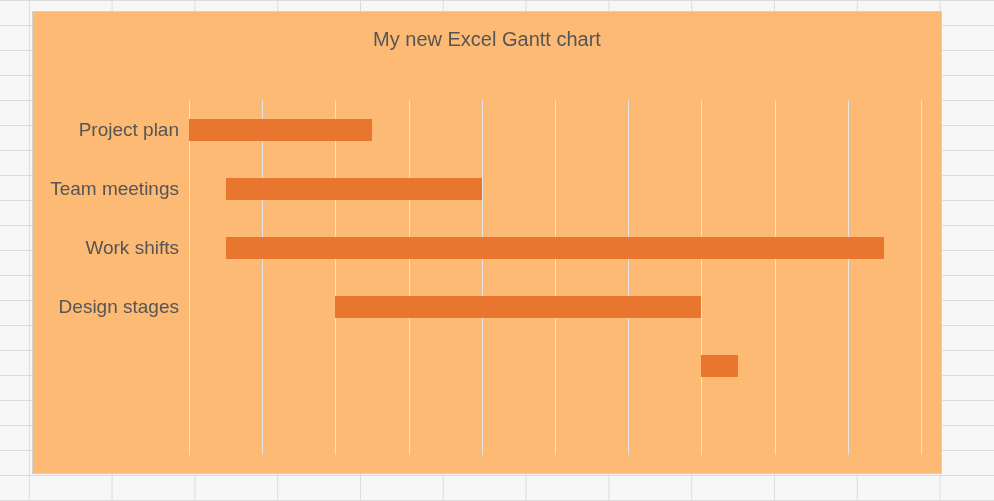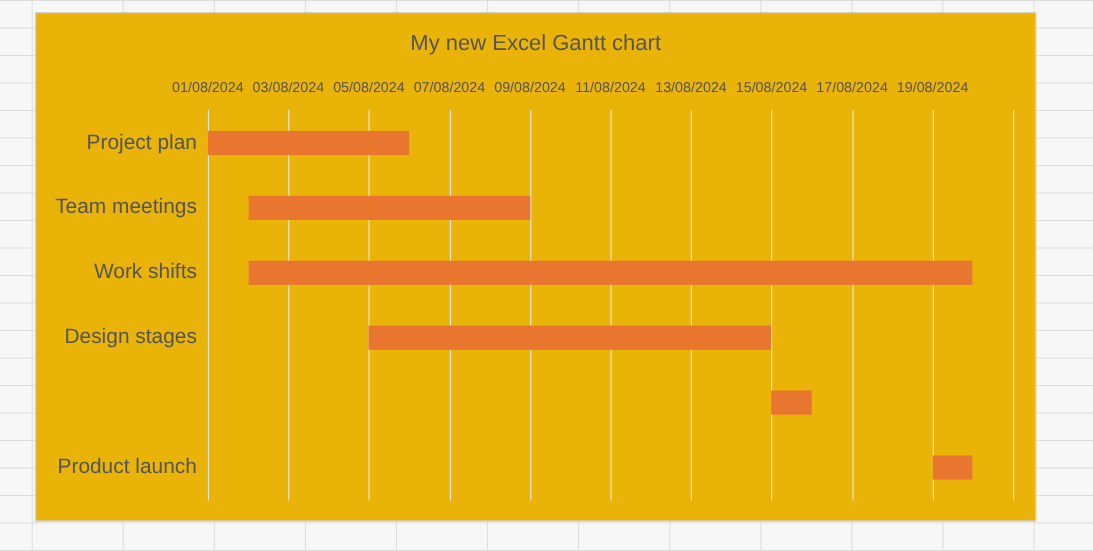--- a/index.html
+++ b/index.html
@@ -21,21 +21,21 @@
       linear-gradient(to bottom, #dcdcdc 1px, transparent 1px);
     background-size: 82.8px 25px;
     background-position: -54px 0;
   }
   .chart {
     position: absolute;
     left: 32px;
     top: 11px;
     width: 910px;
     height: 463px;
-    background: #eab308;
+    background: #fdba74;
     border: 1px solid #d0d0d0;
   }
   .title {
     text-align: center;
     font-size: 20px;
     color: #555;
     margin-top: 16px;
   }
   .axis-dates {
     position: absolute;
@@ -97,32 +97,20 @@
   }
 </style>
 </head>
 <body>
 
 <div class="sheet-grid"></div>
 
 <div class="chart">
   <div class="title">My new Excel Gantt chart</div>
 
-  <div class="axis-dates">
-    <span style="left:0%">01/08/2024</span>
-    <span style="left:10%">03/08/2024</span>
-    <span style="left:20%">05/08/2024</span>
-    <span style="left:30%">07/08/2024</span>
-    <span style="left:40%">09/08/2024</span>
-    <span style="left:50%">11/08/2024</span>
-    <span style="left:60%">13/08/2024</span>
-    <span style="left:70%">15/08/2024</span>
-    <span style="left:80%">17/08/2024</span>
-    <span style="left:90%">19/08/2024</span>
-  </div>
 
   <div class="plot">
     <div class="gridlines">
       <div class="gl" style="left:0%"></div>
       <div class="gl" style="left:10%"></div>
       <div class="gl" style="left:20%"></div>
       <div class="gl" style="left:30%"></div>
       <div class="gl" style="left:40%"></div>
       <div class="gl" style="left:50%"></div>
       <div class="gl" style="left:60%"></div>
@@ -145,19 +133,15 @@
         <div class="cat-label">Design stages</div>
         <div class="bar" style="left:20%;width:50%"></div>
       </div>
       <div class="row" style="top:33.333%;height:16.666%">
         <div class="cat-label">Work shifts</div>
         <div class="bar" style="left:5%;width:90%"></div>
       </div>
       <div class="row" style="top:66.666%;height:16.666%">
         <div class="bar" style="left:70%;width:5%"></div>
       </div>
-      <div class="row" style="top:83.333%;height:16.666%">
-        <div class="cat-label">Product launch</div>
-        <div class="bar" style="left:90%;width:5%"></div>
-      </div>
     </div>
   </div>
 </div>
 
 </body></html>

